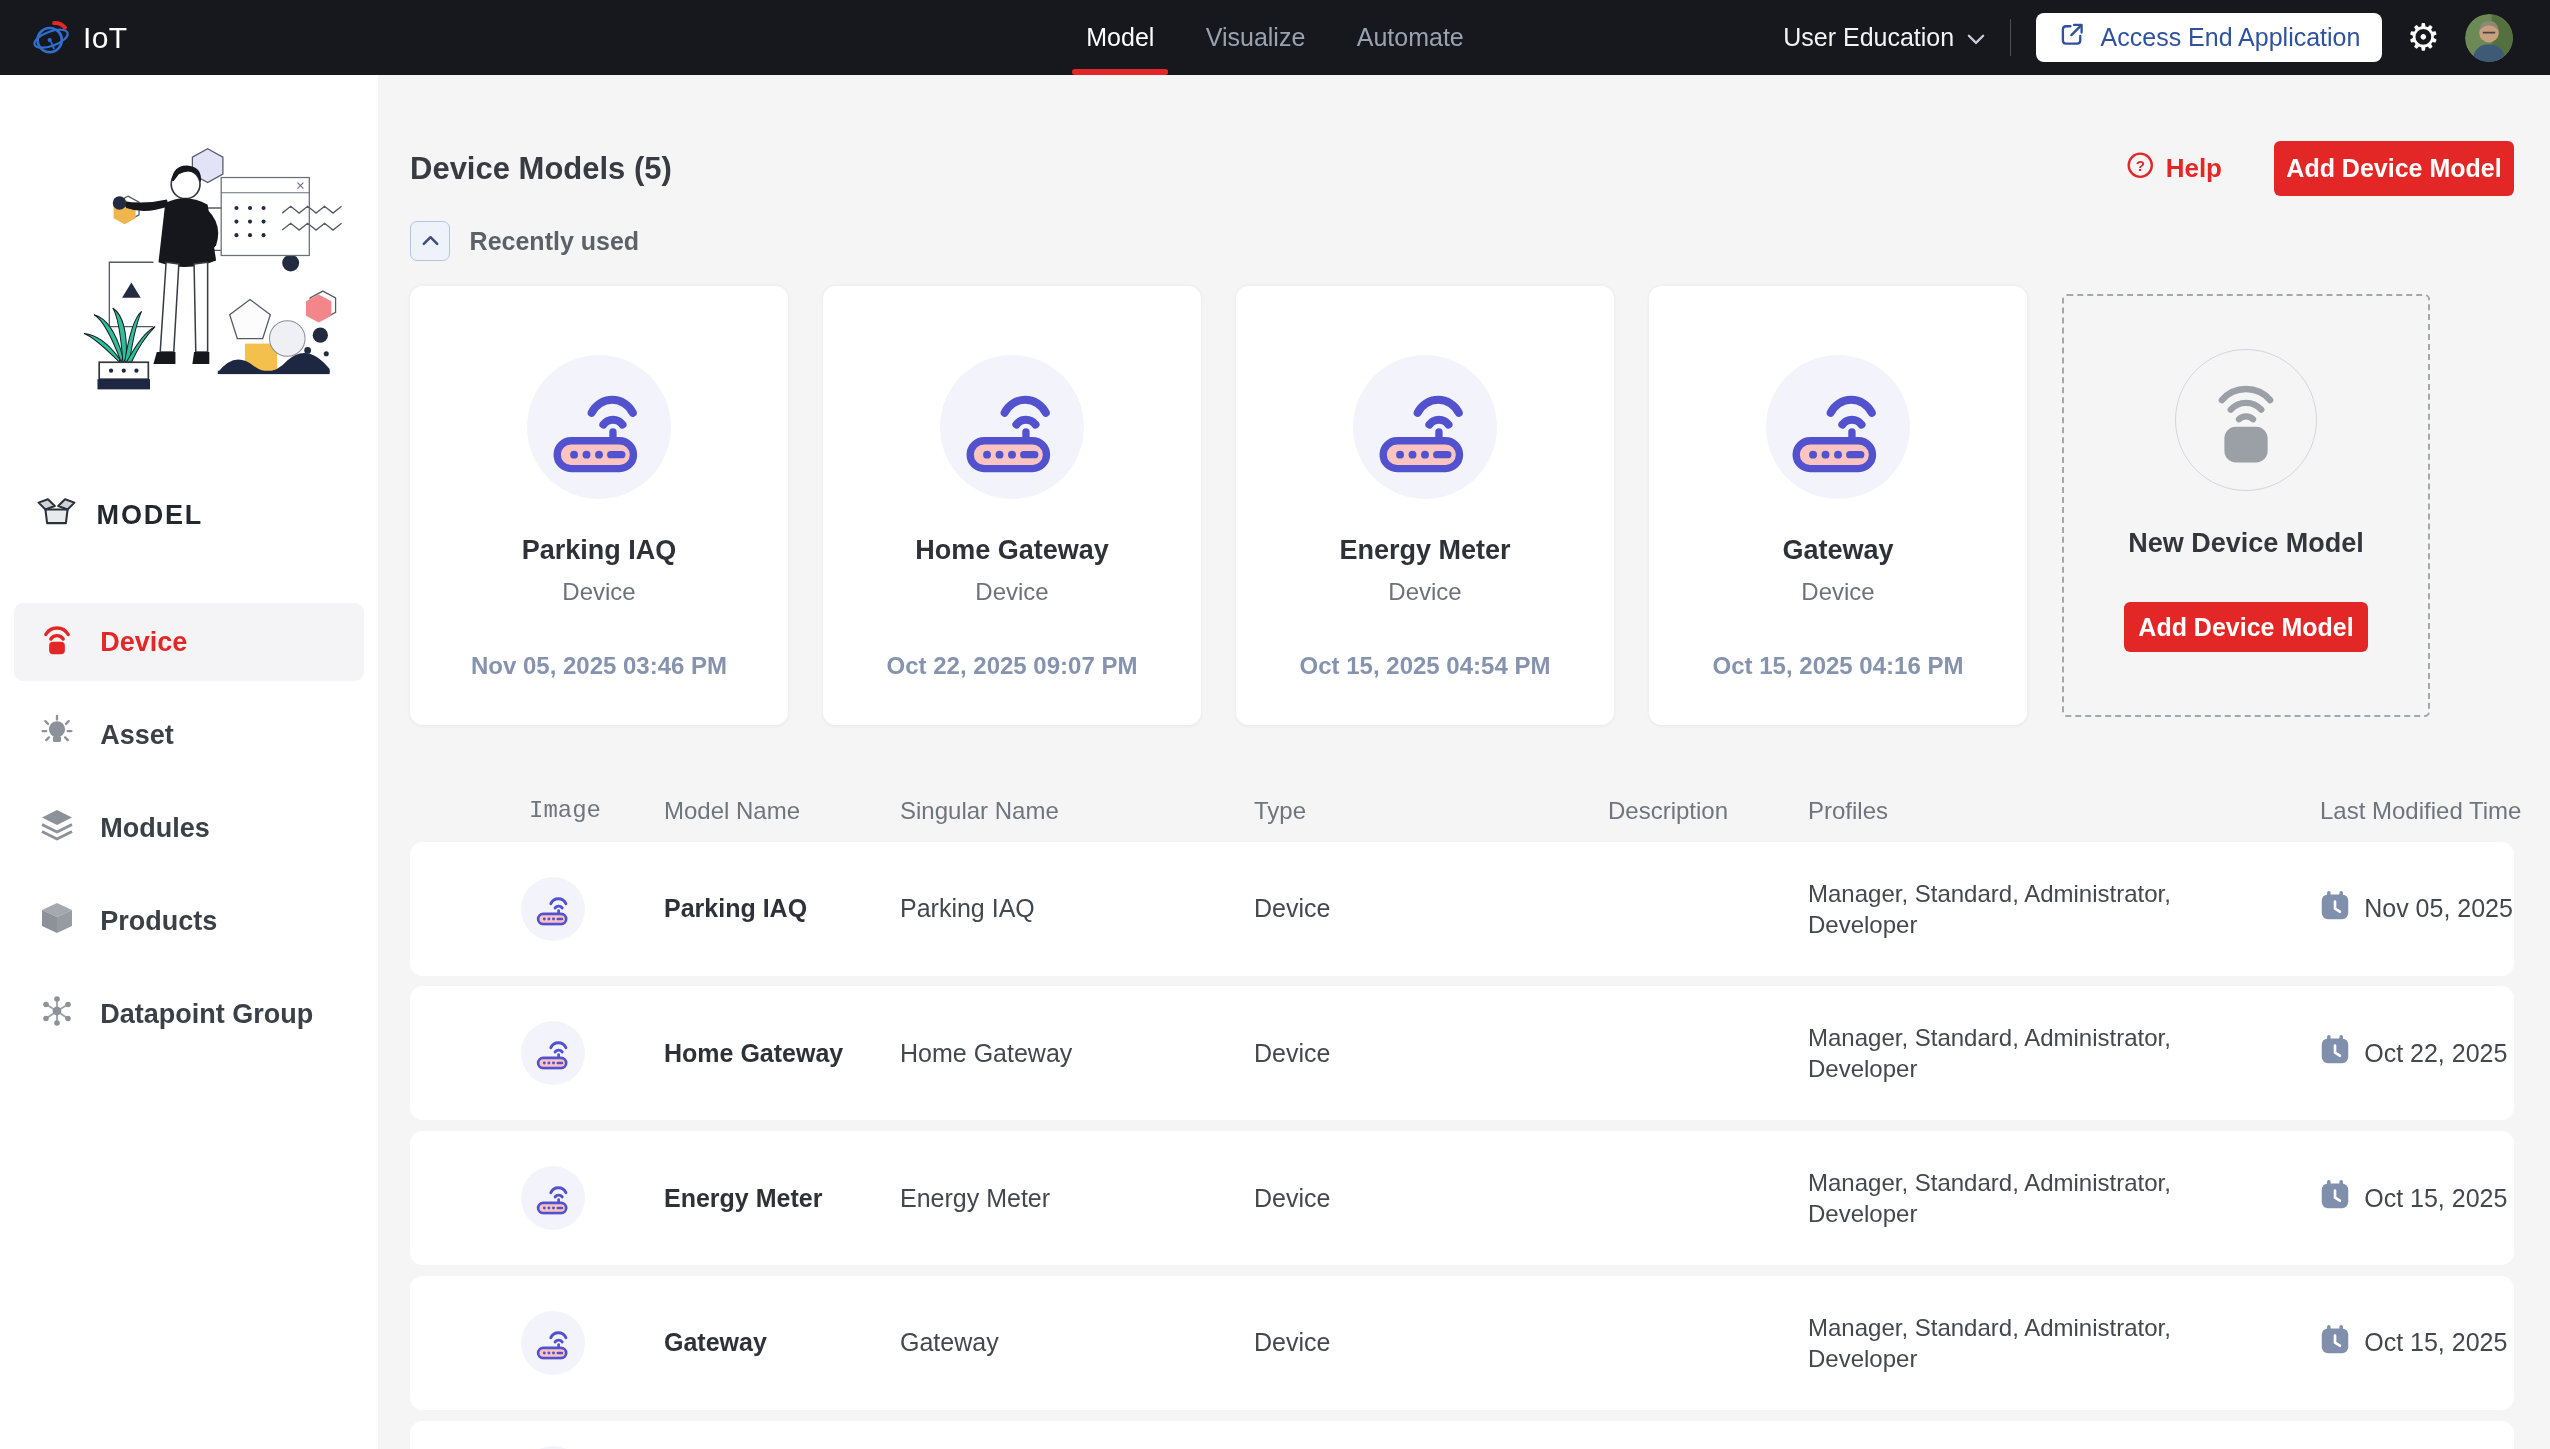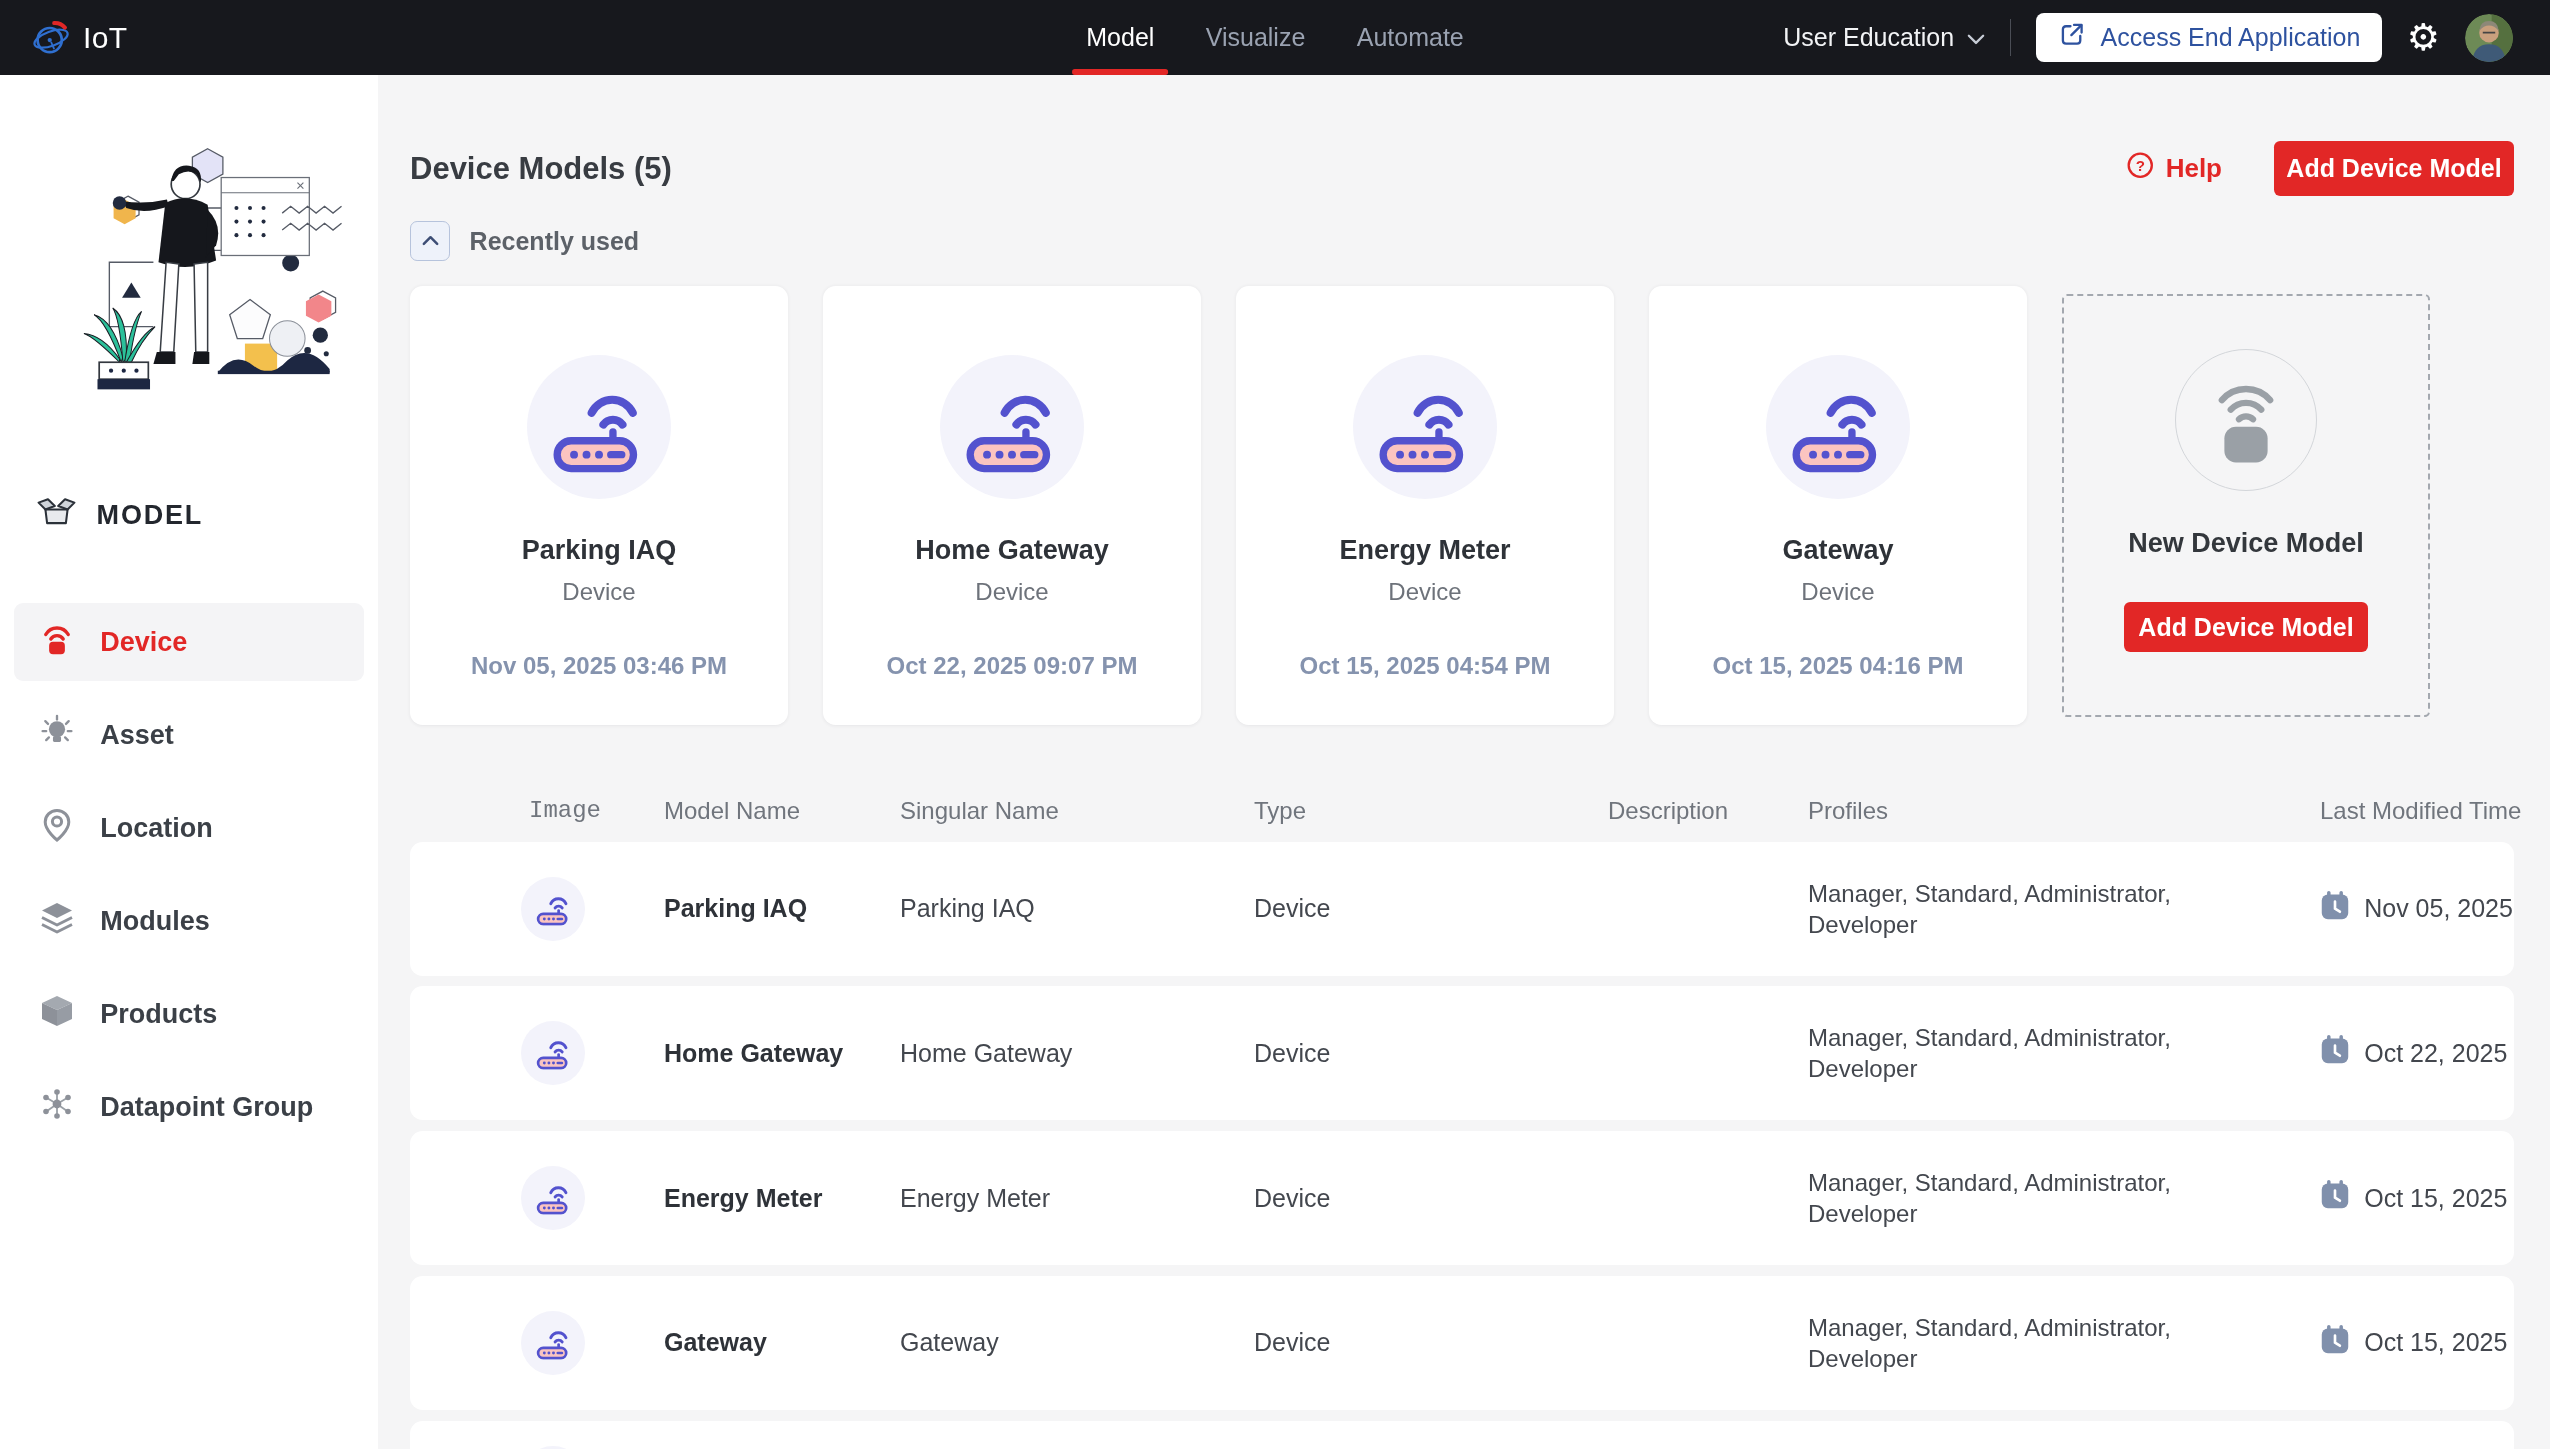--- a/index.html
+++ b/index.html
@@ -280,29 +280,20 @@
               <line x1="8" y1="29" x2="11" y2="26"></line>
                 <line x1="32" y1="29" x2="29" y2="26"></line>
             </g>
           </svg>
         </span>
         <span>Asset</span>
       </div>
       <div class="menu-item">
         <span>
           <svg width="36" height="36" viewBox="0 0 36 36">
-            <path d="M18 3.5 C11.2 3.5 6.2 8.6 6.2 15 C6.2 23.6 18 33 18 33 C18 33 29.8 23.6 29.8 15 C29.8 8.6 24.8 3.5 18 3.5 Z" fill="none" stroke="#8d9199" stroke-width="3"></path>
-            <circle cx="18" cy="14.5" r="4.6" fill="none" stroke="#8d9199" stroke-width="3"></circle>
-          </svg>
-        </span>
-        <span>Location</span>
-      </div>
-      <div class="menu-item">
-        <span>
-          <svg width="36" height="36" viewBox="0 0 36 36">
             <polygon points="18,3 33,10.5 18,18 3,10.5" fill="#8d9199"></polygon>
             <path d="M3 17.5 L18 25 L33 17.5" fill="none" stroke="#8d9199" stroke-width="2.8" stroke-linejoin="round"></path>
             <path d="M3 24.5 L18 32 L33 24.5" fill="none" stroke="#8d9199" stroke-width="2.8" stroke-linejoin="round"></path>
           </svg>
         </span>
         <span>Modules</span>
       </div>
       <div class="menu-item">
         <span>
           <svg width="36" height="36" viewBox="0 0 36 36">

